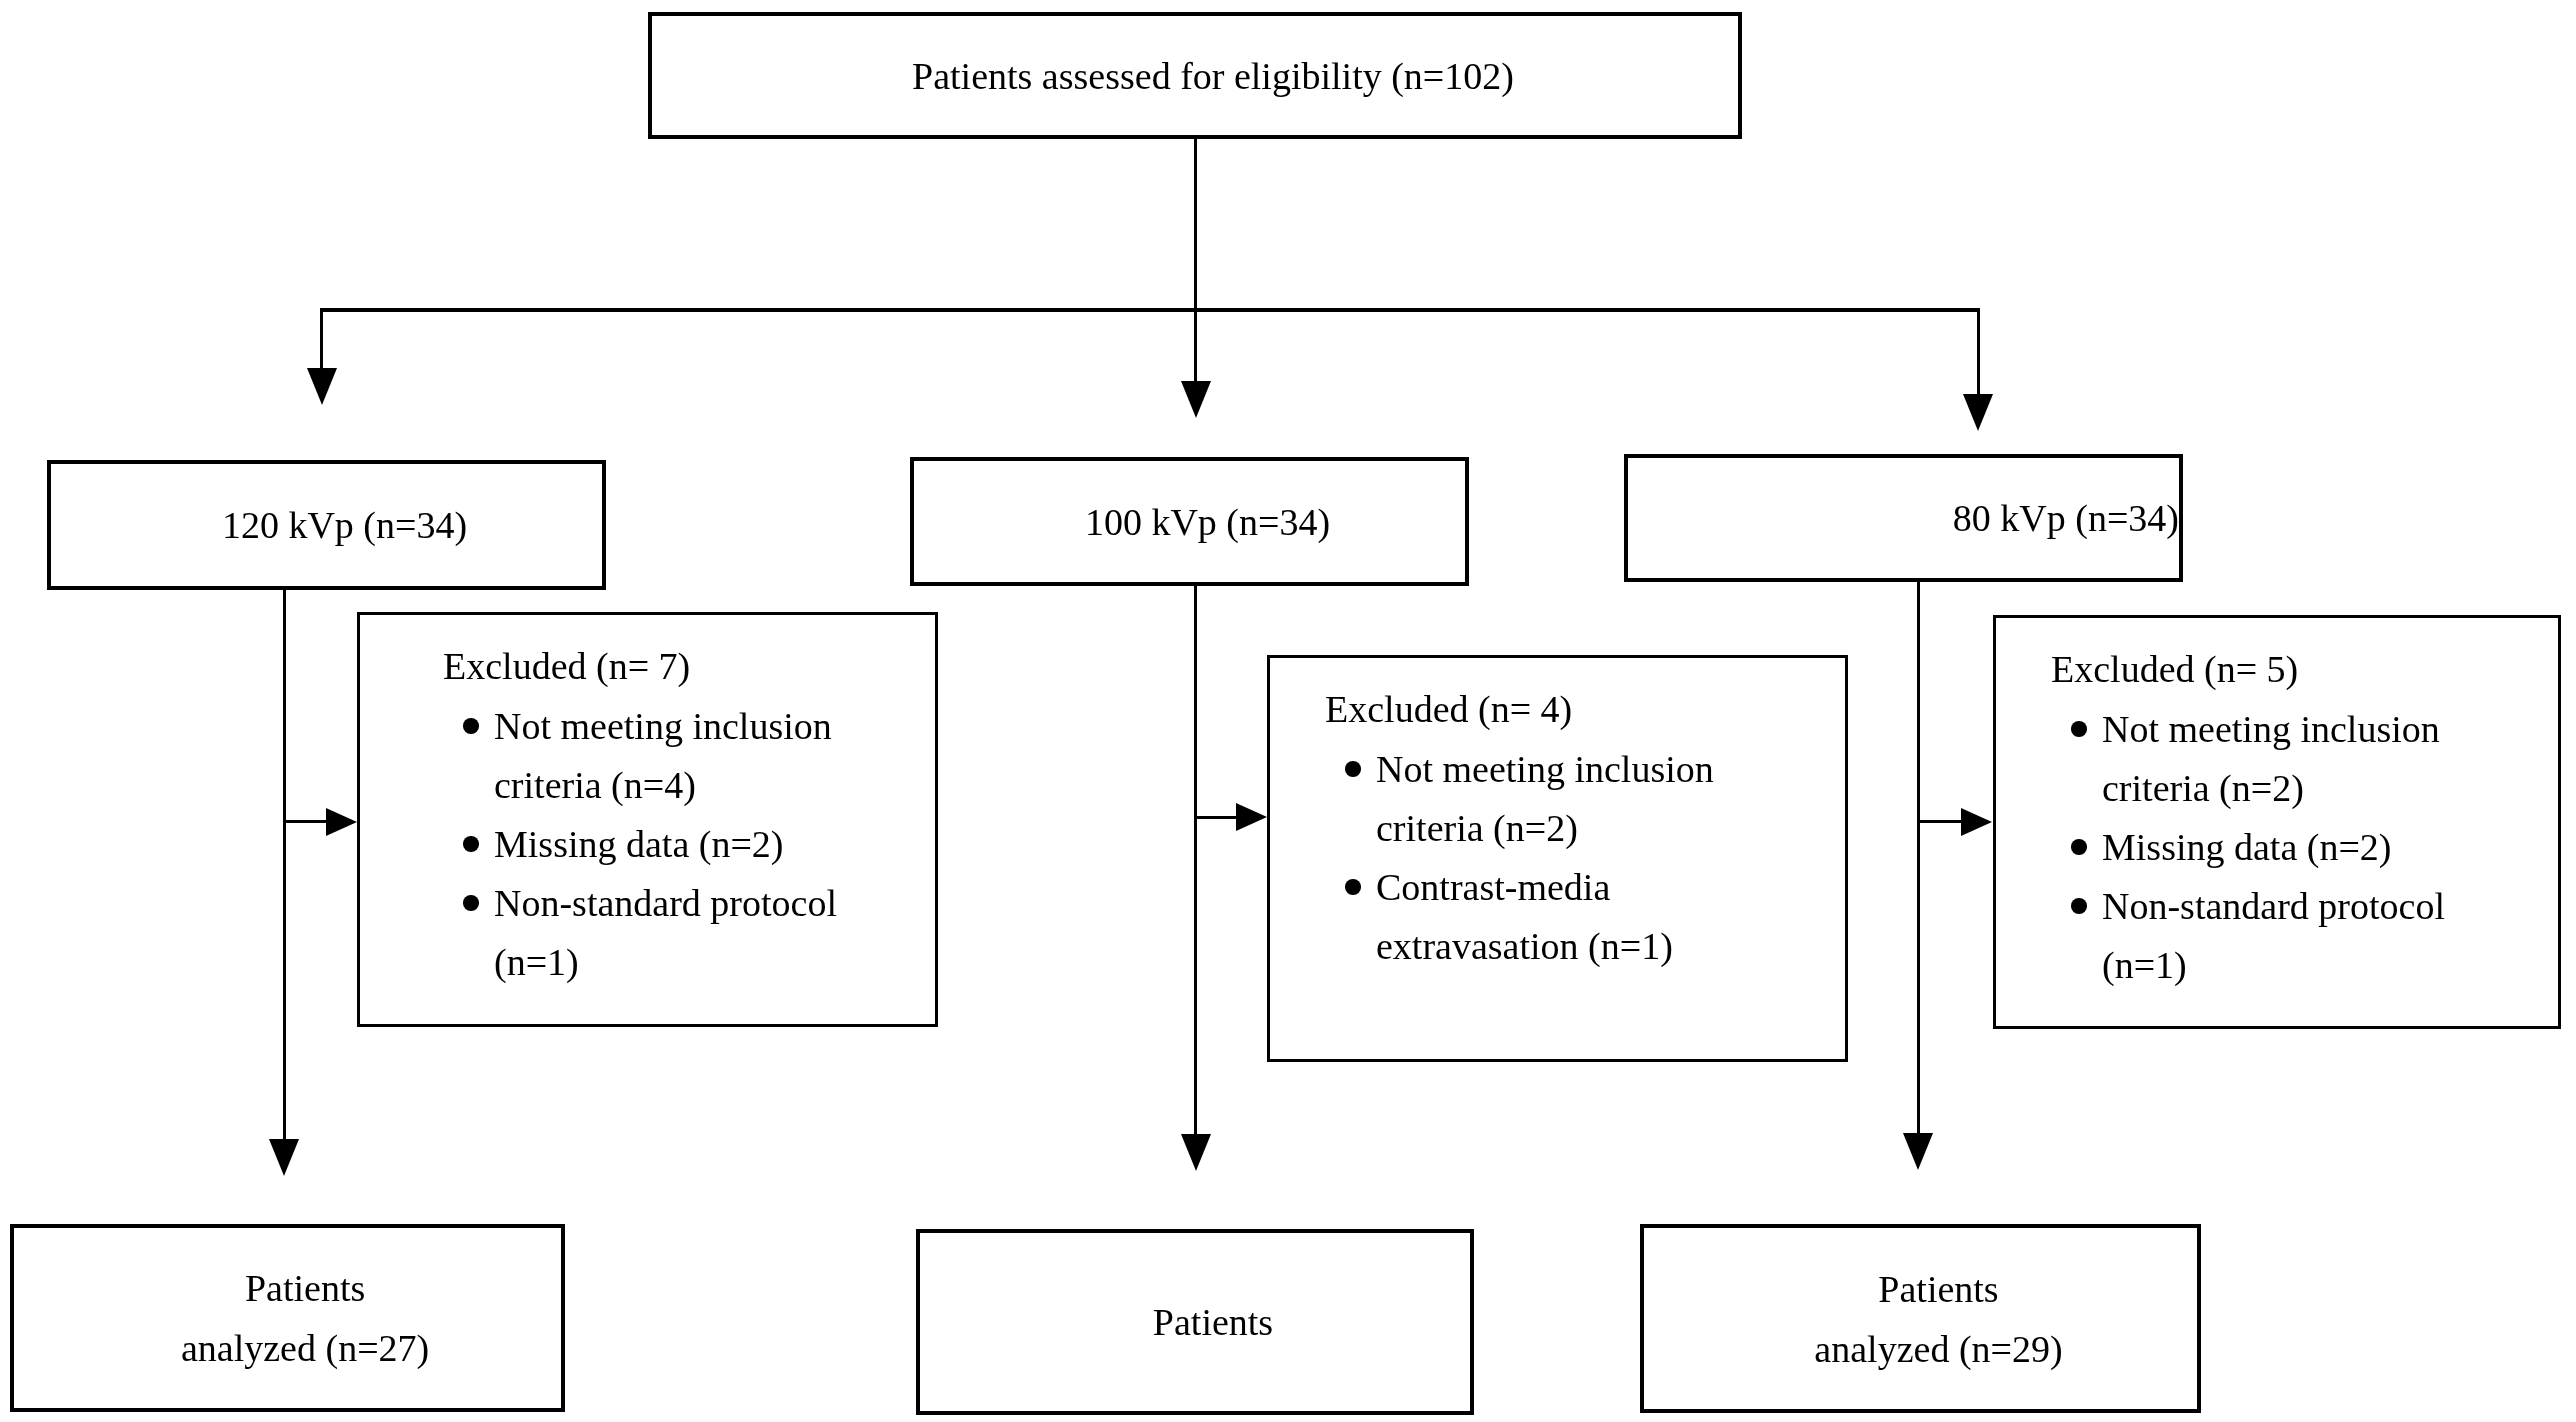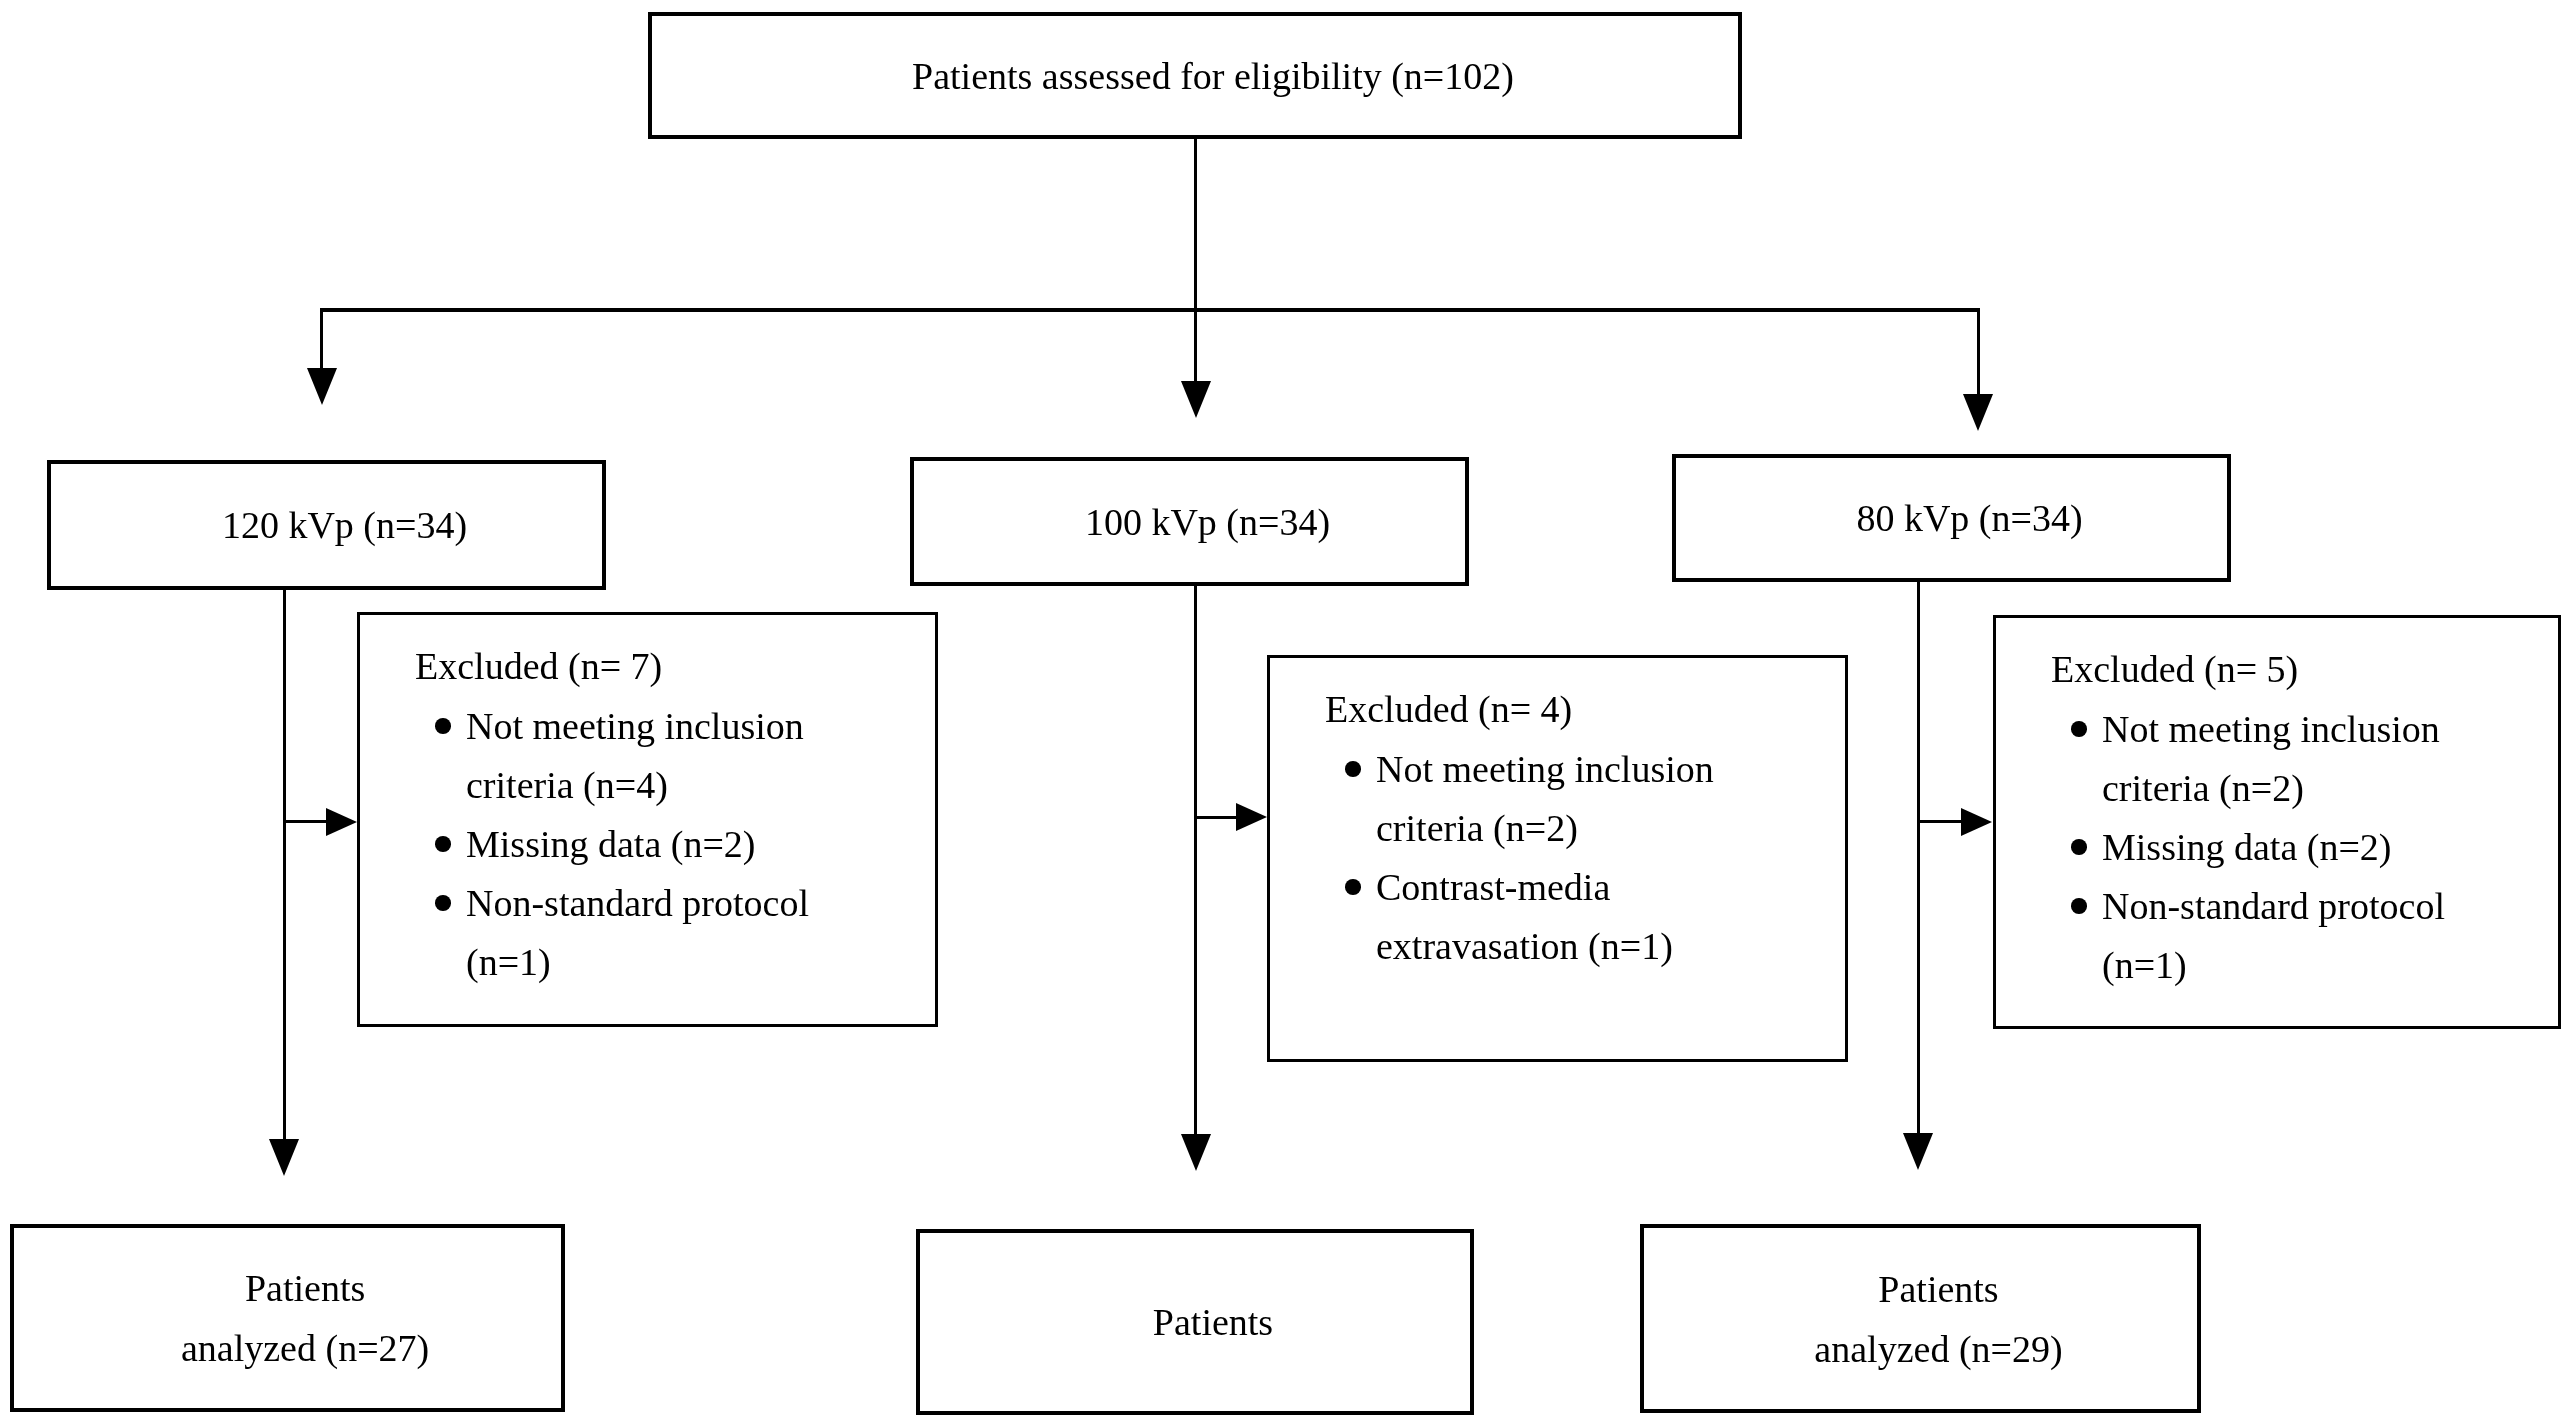--- a/index.html
+++ b/index.html
@@ -85,21 +85,21 @@
 
   <div class="line" style="left:1977px;top:308px;width:3px;height:88px;"></div>
   <div class="arrow-down" style="left:1963px;top:394px;"></div>
 
   <div class="box border7 center" style="left:47px;top:460px;width:559px;height:130px;">
     <span>120 kVp (n=34)</span>
   </div>
   <div class="box border7 center" style="left:910px;top:457px;width:559px;height:129px;justify-content:center;">
     <span>100 kVp (n=34)</span>
   </div>
-  <div class="box border7 center" style="left:1672px;top:454px;width:559px;height:128px;">
+  <div class="box border7 center" style="left:1624px;top:454px;width:559px;height:128px;align-items:flex-end;">
     <span>80 kVp (n=34)</span>
   </div>
 
   <div class="line" style="left:283px;top:590px;width:3px;height:552px;"></div>
   <div class="arrow-down" style="left:269px;top:1139px;"></div>
 
   <div class="line" style="left:1194px;top:586px;width:3px;height:550px;"></div>
   <div class="arrow-down" style="left:1181px;top:1134px;"></div>
 
   <div class="line" style="left:1917px;top:582px;width:3px;height:553px;"></div>
@@ -107,21 +107,21 @@
 
   <div class="line" style="left:283px;top:820px;width:45px;height:3px;"></div>
   <div class="arrow-right" style="left:326px;top:808px;"></div>
 
   <div class="line" style="left:1194px;top:816px;width:44px;height:3px;"></div>
   <div class="arrow-right" style="left:1236px;top:803px;"></div>
 
   <div class="line" style="left:1917px;top:820px;width:47px;height:3px;"></div>
   <div class="arrow-right" style="left:1961px;top:808px;"></div>
 
-  <div class="box" style="left:357px;top:612px;width:581px;height:415px;">
+  <div class="box" style="left:357px;top:612px;width:581px;height:415px;padding-left:28px;">
     <div class="exc-title">Excluded (n= 7)</div>
     <ul class="exc-list">
       <li>Not meeting inclusion criteria (n=4)</li>
       <li>Missing data (n=2)</li>
       <li>Non-standard protocol (n=1)</li>
     </ul>
   </div>
 
   <div class="box" style="left:1267px;top:612px;width:581px;height:407px;margin-top:43px;">
     <div class="exc-title">Excluded (n= 4)</div>

